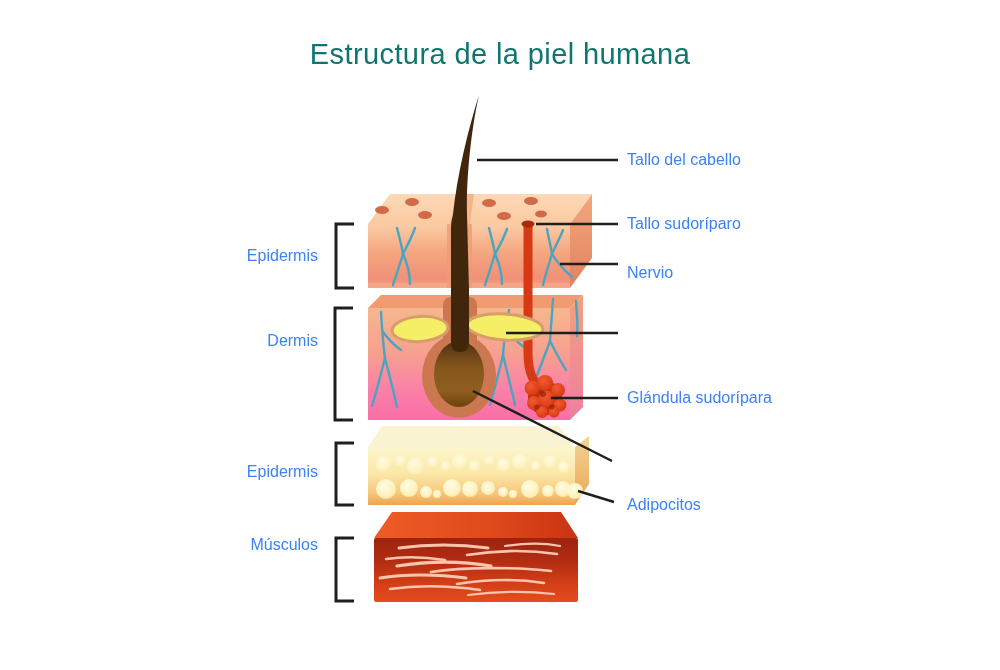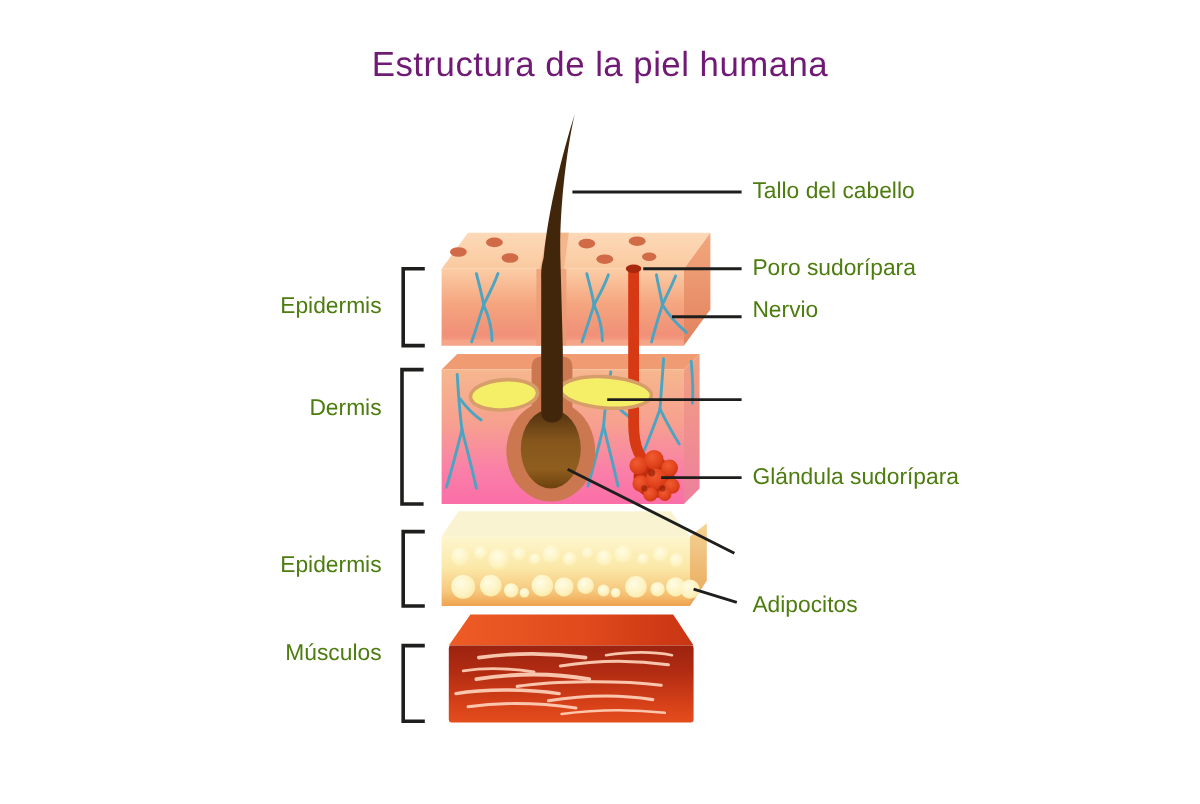--- a/index.html
+++ b/index.html
@@ -1,22 +1,22 @@
 <!DOCTYPE html>
 <html><head>
 <meta charset="utf-8">
 <title>Estructura de la piel humana</title>
 <style>
   html,body{margin:0;padding:0;background:#fff;}
   .stage{position:relative;width:1000px;height:670px;background:#ffffff;overflow:hidden;
          font-family:"Liberation Sans","DejaVu Sans",sans-serif;}
   .stage svg{position:absolute;left:0;top:0;}
   .title{position:absolute;top:38px;left:0;width:1000px;text-align:center;
-         font-size:29px;font-weight:400;letter-spacing:.4px;color:#701a75;}
-  .lbl{position:absolute;font-size:19px;color:#4d7c0f;height:26px;line-height:26px;white-space:nowrap;}
+         font-size:29px;font-weight:400;letter-spacing:.4px;color:#0f766e;}
+  .lbl{position:absolute;font-size:16px;color:#3b82f6;height:26px;line-height:26px;white-space:nowrap;}
   .lbl-left{right:682px;text-align:center;}
   .lbl-right{left:627px;text-align:left;}
 </style>
 </head>
 <body>
 
 <div class="stage">
 
   <svg width="1000" height="670" viewBox="0 0 1000 670">
     <defs>
@@ -238,17 +238,17 @@
   </svg>
 
   <div class="title">Estructura de la piel humana</div>
 
   <div class="lbl lbl-left" style="top:243px">Epidermis</div>
   <div class="lbl lbl-left" style="top:328px">Dermis</div>
   <div class="lbl lbl-left" style="top:459px">Epidermis</div>
   <div class="lbl lbl-left" style="top:532px">Músculos</div>
 
   <div class="lbl lbl-right" style="top:147px">Tallo del cabello</div>
-  <div class="lbl lbl-right" style="top:211px">Poro sudorípara</div>
-  <div class="lbl lbl-right" style="top:246px">Nervio</div>
+  <div class="lbl lbl-right" style="top:211px">Tallo sudoríparo</div>
+  <div class="lbl lbl-right" style="top:260px">Nervio</div>
   <div class="lbl lbl-right" style="top:385px">Glándula sudorípara</div>
   <div class="lbl lbl-right" style="top:492px">Adipocitos</div>
 </div>
 
 </body></html>

